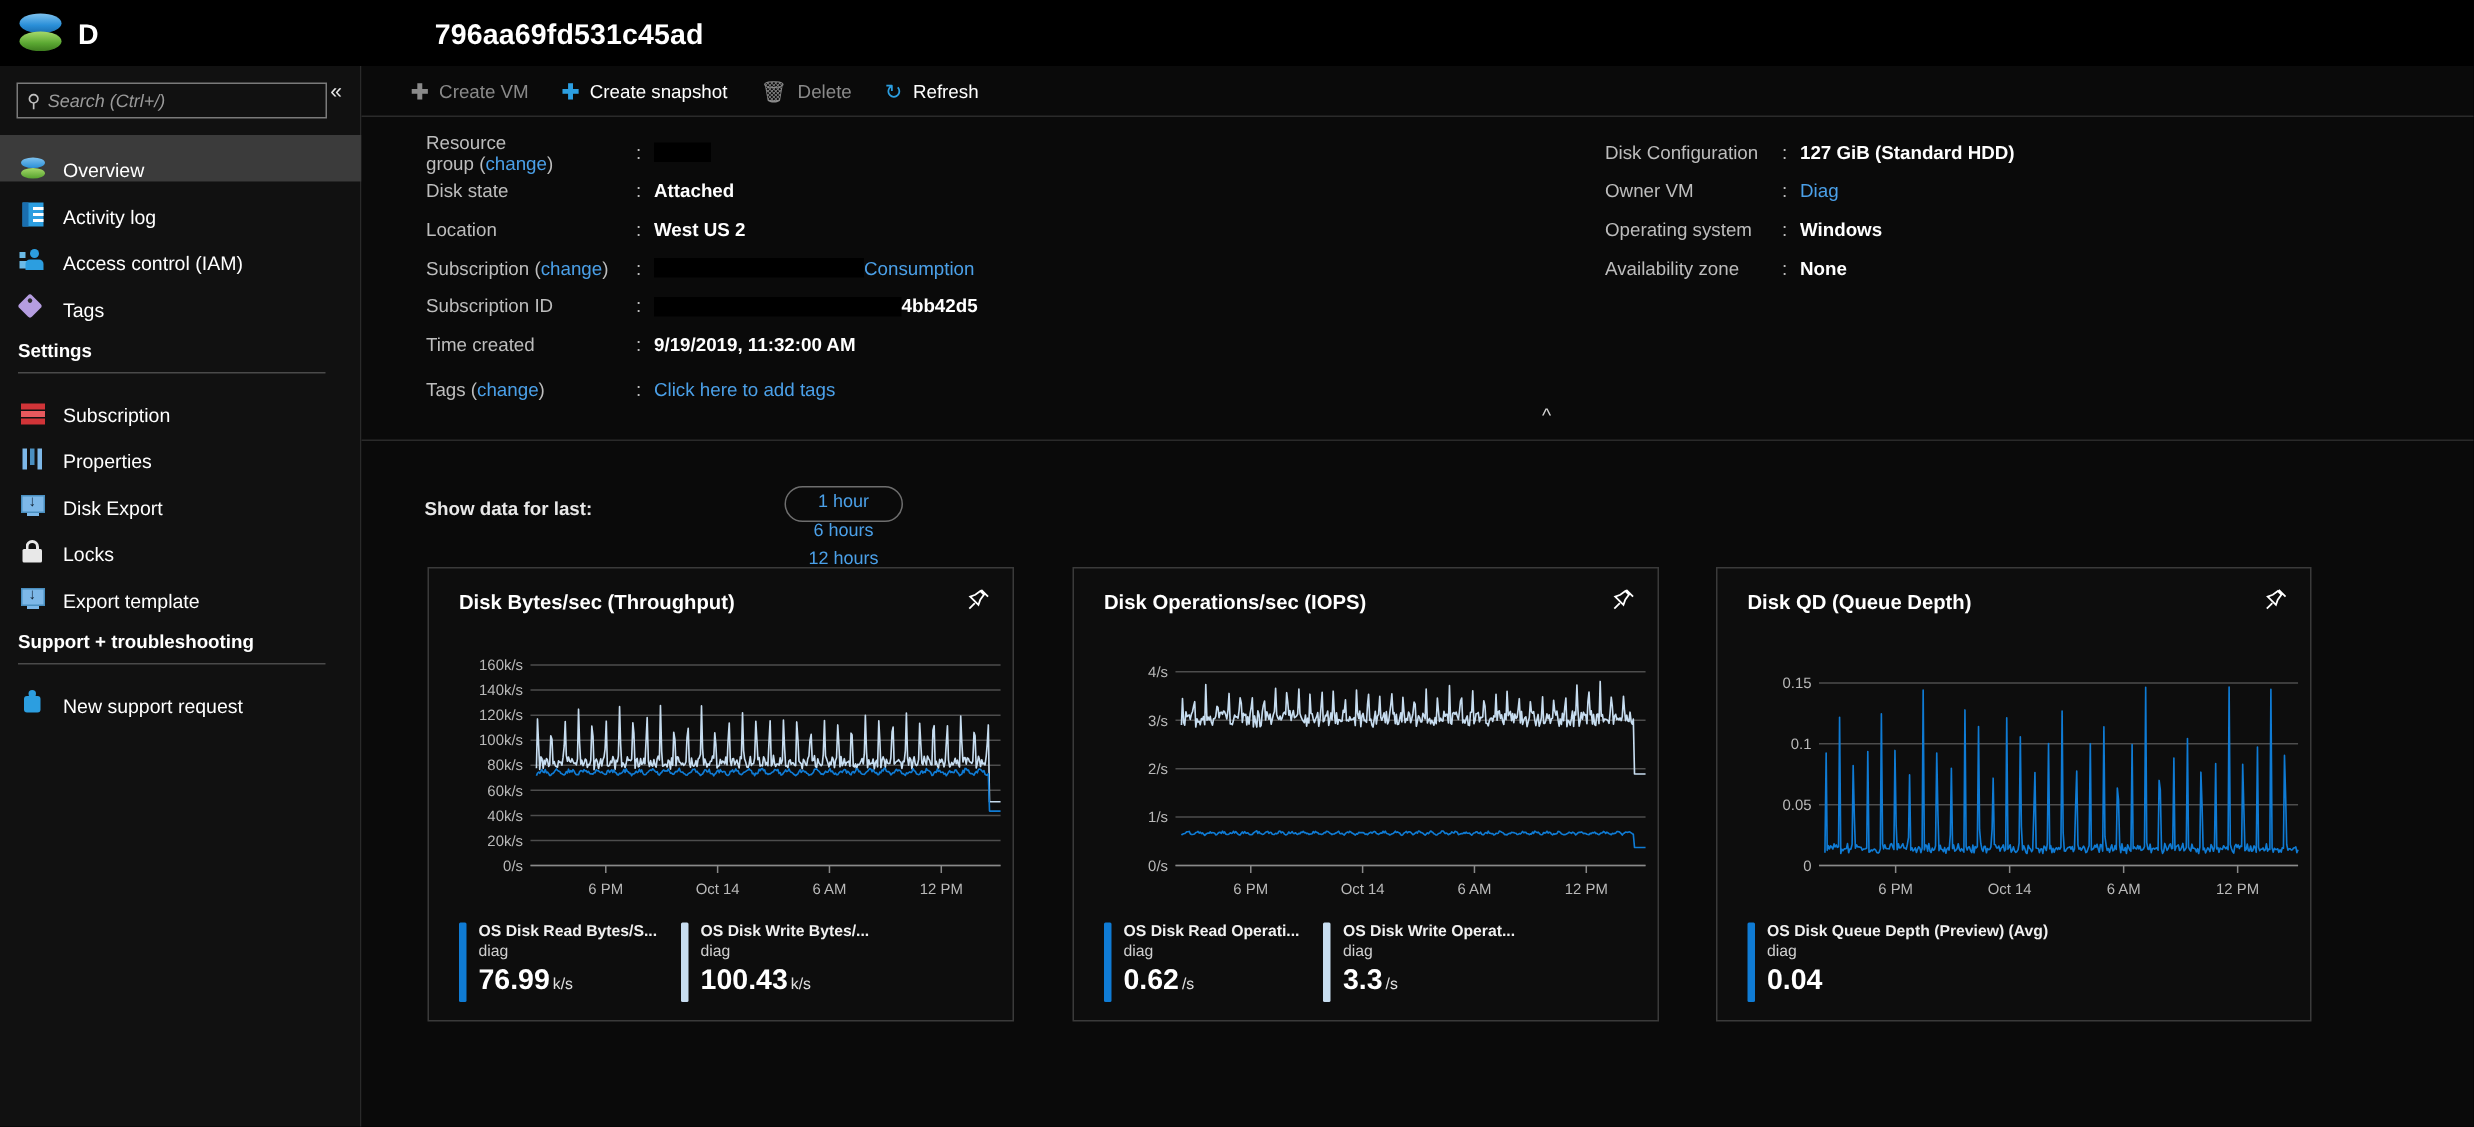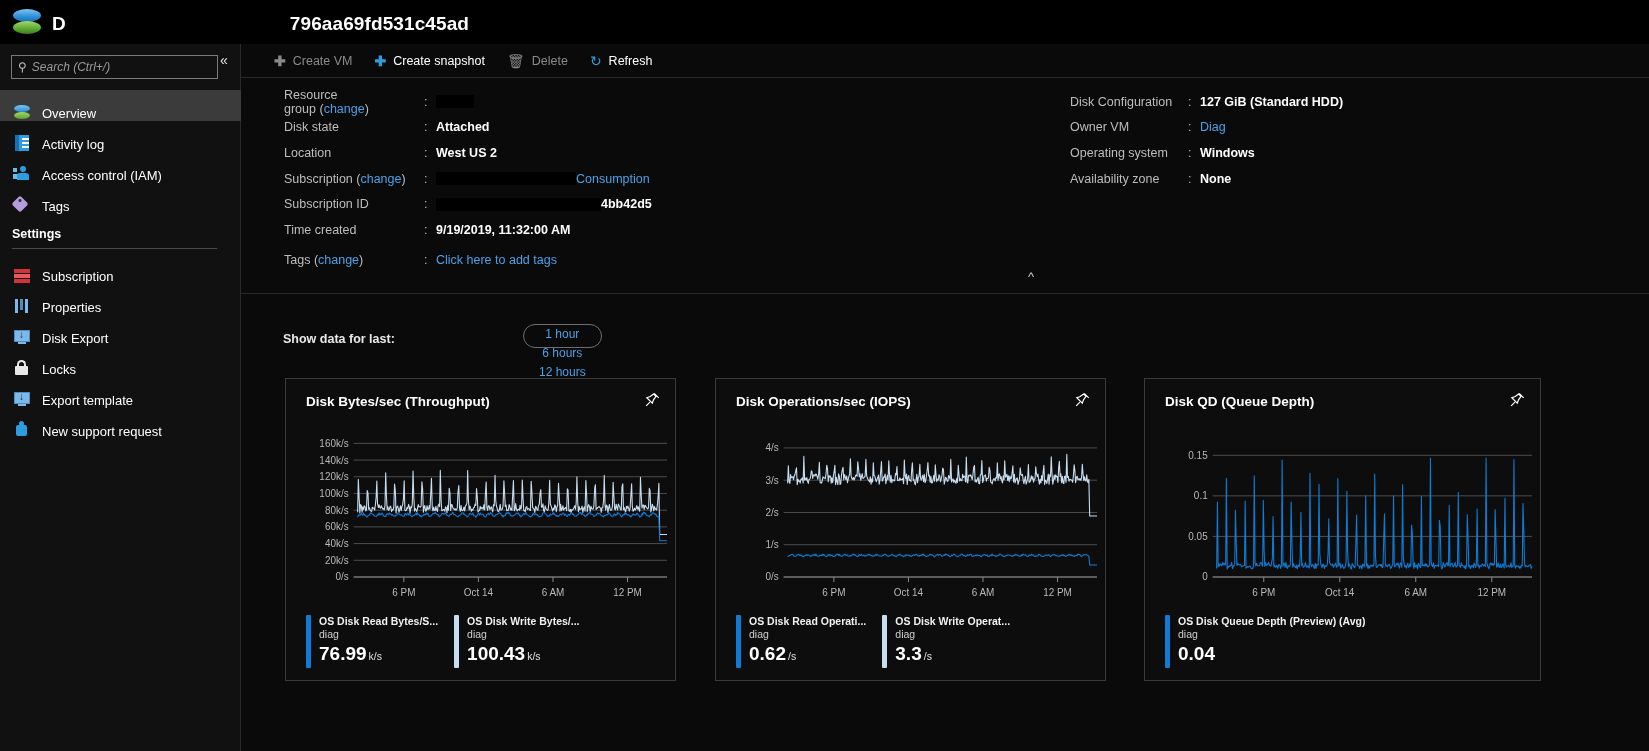--- a/index.html
+++ b/index.html
@@ -272,20 +272,24 @@
       <span>Locks</span>
     </div>
     <div class="navitem">
       <span class="ico">
           <i class="ico-monitor"></i>
           <i class="ico-monitor-base"></i>
         </span>
       <span>Export template</span>
     </div>
 
+    <div class="navsection">
+      <span>Support + troubleshooting</span>
+      <span class="rule"></span>
+    </div>
 
     <div class="navitem">
       <span class="ico ico-support">
           <i class="top"></i>
           <i class="sq"></i>
         </span>
       <span>New support request</span>
     </div>
   </div>
 </div>

